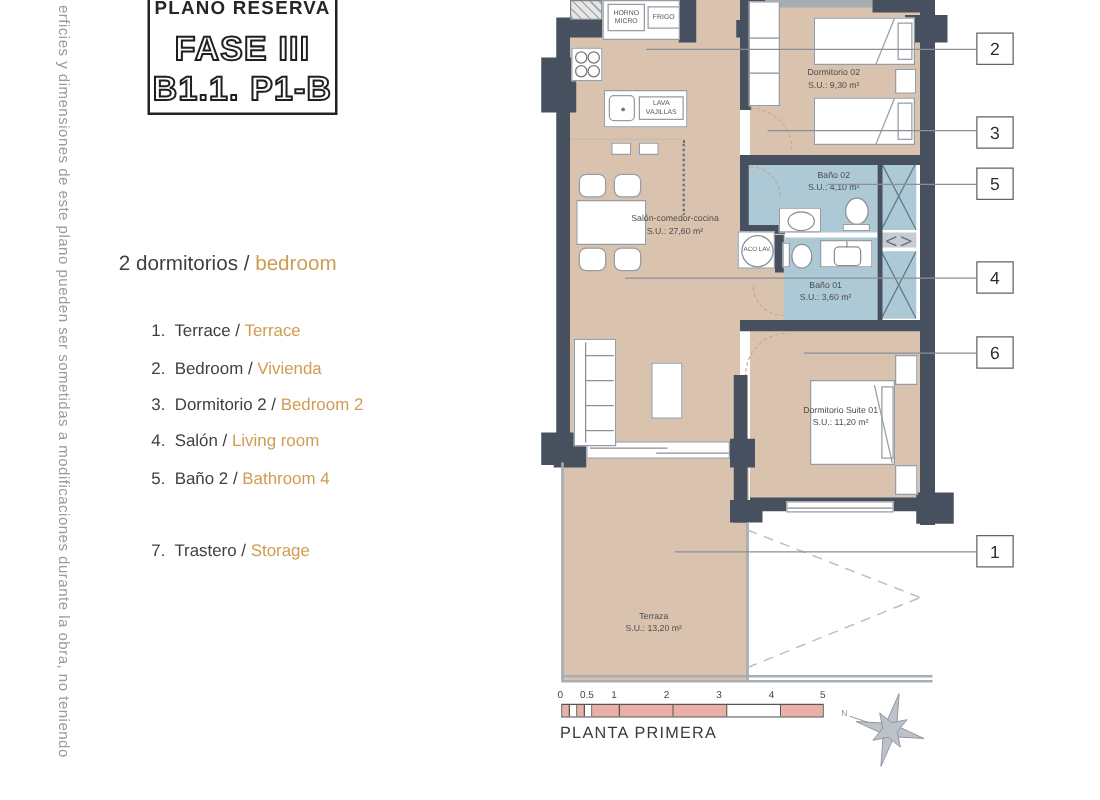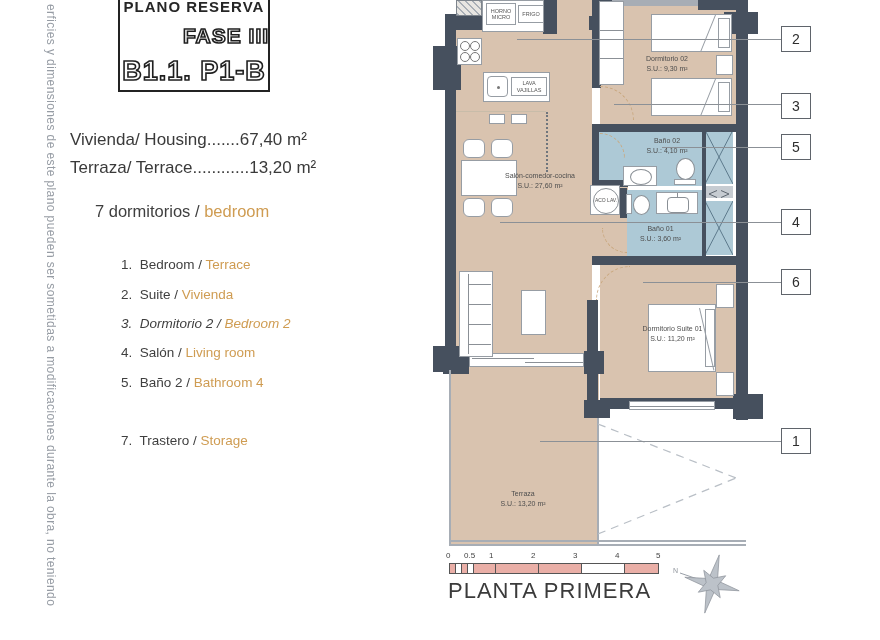--- a/index.html
+++ b/index.html
@@ -32,42 +32,40 @@
 <body>
 
 <div class="canvas">
 
   <div class="abs" style="left:58px;top:4px;transform:rotate(90deg);transform-origin:0 0;
               font-size:12px;color:#969ca4;letter-spacing:.4px;white-space:nowrap;">erficies y dimensiones de este plano pueden ser sometidas a modificaciones durante la obra, no teniendo</div>
 
   <div class="abs" style="left:118px;top:-10px;width:152px;height:102px;border:2px solid #232323;box-sizing:border-box;"></div>
   <div class="abs" style="left:118px;top:-2px;width:152px;text-align:center;font-size:15px;font-weight:700;
               color:#262626;letter-spacing:1px;">PLANO RESERVA</div>
-  <div class="abs outline-txt" style="left:118px;top:24px;width:152px;text-align:center;font-size:21px;padding-left:32px;">FASE III</div>
+  <div class="abs outline-txt" style="left:118px;top:24px;width:152px;text-align:center;font-size:27px;">FASE III</div>
   <div class="abs outline-txt" style="left:118px;top:56px;width:152px;text-align:center;font-size:27px;">B1.1. P1-B</div>
 
-  <div class="abs" style="left:70px;top:130px;font-size:17px;color:#3a3a3a;">Vivienda/ Housing.......67,40 m²</div>
-  <div class="abs" style="left:70px;top:158px;font-size:17px;color:#3a3a3a;">Terraza/ Terrace............13,20 m²</div>
 
   <div class="abs" style="left:95px;top:202px;font-size:16.5px;color:#3f3f3f;">
-    <span>7 dormitorios /</span>
+    <span>2 dormitorios /</span>
     <span class="en">bedroom</span>
   </div>
 
   <div class="legend-item" style="left:121px;top:257px;">
     <span>1.</span>&nbsp;
-    <span>Bedroom /</span>
+    <span>Terrace /</span>
     <span class="en">Terrace</span>
   </div>
   <div class="legend-item" style="left:121px;top:287px;">
     <span>2.</span>&nbsp;
-    <span>Suite /</span>
+    <span>Bedroom /</span>
     <span class="en">Vivienda</span>
   </div>
-  <div class="legend-item" style="left:121px;top:316px;font-style:italic;">
+  <div class="legend-item" style="left:121px;top:316px;">
     <span>3.</span>&nbsp;
     <span>Dormitorio 2 /</span>
     <span class="en">Bedroom 2</span>
   </div>
   <div class="legend-item" style="left:121px;top:345px;">
     <span>4.</span>&nbsp;
     <span>Salón /</span>
     <span class="en">Living room</span>
   </div>
   <div class="legend-item" style="left:121px;top:375px;">
@@ -295,21 +293,21 @@
     <div style="flex:1;background:#eaafa7;"></div>
   </div>
   <div class="abs" style="left:446px;top:551px;font-size:8px;color:#444;">0</div>
   <div class="abs" style="left:464px;top:551px;font-size:8px;color:#444;">0.5</div>
   <div class="abs" style="left:489px;top:551px;font-size:8px;color:#444;">1</div>
   <div class="abs" style="left:531px;top:551px;font-size:8px;color:#444;">2</div>
   <div class="abs" style="left:573px;top:551px;font-size:8px;color:#444;">3</div>
   <div class="abs" style="left:615px;top:551px;font-size:8px;color:#444;">4</div>
   <div class="abs" style="left:656px;top:551px;font-size:8px;color:#444;">5</div>
 
-  <div class="abs" style="left:448px;top:578px;font-size:22px;color:#3b3b3b;letter-spacing:1px;">PLANTA PRIMERA</div>
+  <div class="abs" style="left:448px;top:578px;font-size:13px;color:#3b3b3b;letter-spacing:1px;">PLANTA PRIMERA</div>
 
   <svg class="abs" style="left:672px;top:546px;" width="84" height="80">
     <line x1="40" y1="38" x2="8" y2="27" stroke="#9aa0a8" stroke-width="1"></line>
     <g fill="#bcc2c9" stroke="#8f959c" stroke-width="0.7" transform="rotate(14 40 38)">
       <polygon points="40,8 44.5,33.5 68,38 44.5,42.5 40,68 35.5,42.5 12,38 35.5,33.5"></polygon>
       <polygon points="51.3,26.7 46,38 51.3,49.3 40,44 28.7,49.3 34,38 28.7,26.7 40,32"></polygon>
     </g>
     <text x="1" y="27" font-size="7" fill="#8f959c">N</text>
   </svg>
 

